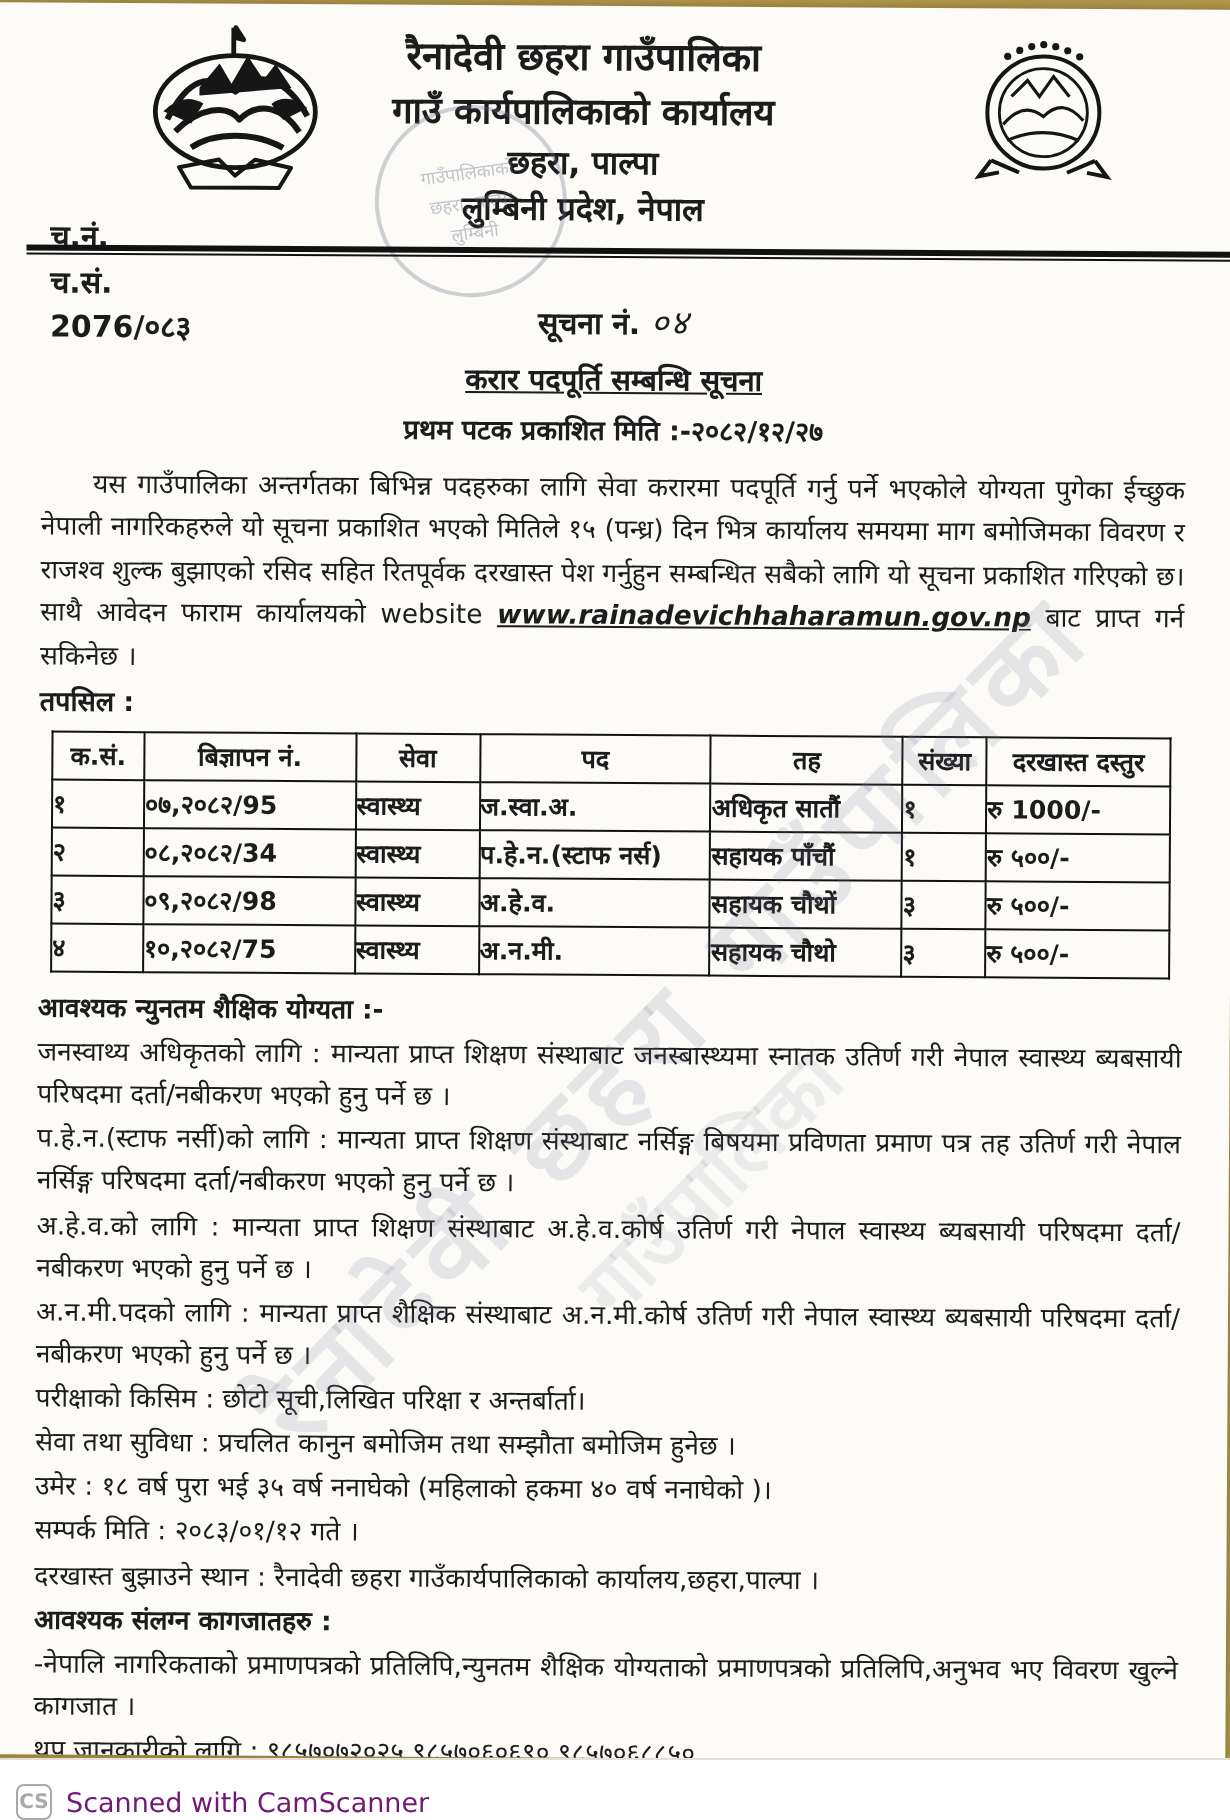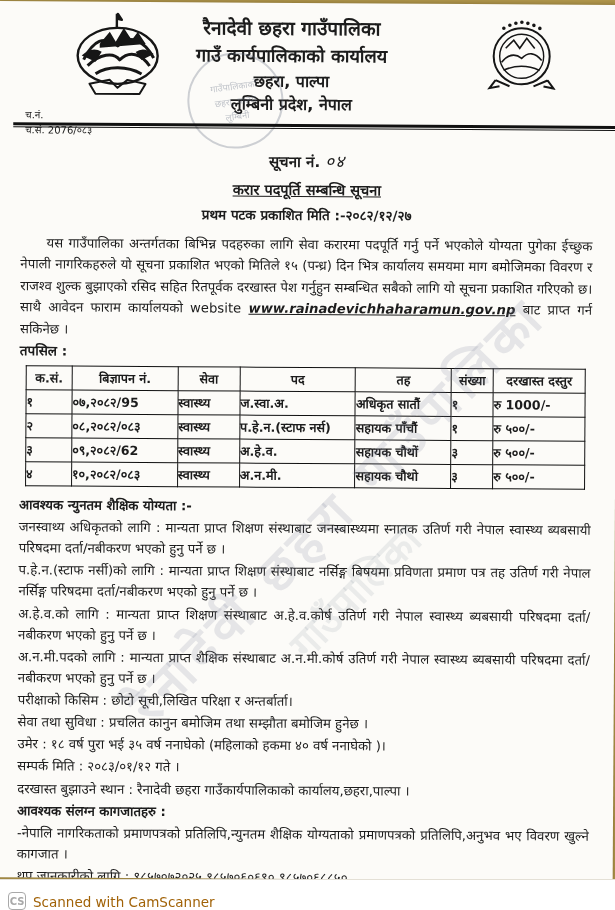--- a/index.html
+++ b/index.html
@@ -15,21 +15,21 @@
     background:#fcfbf8;
     transform:rotate(0.35deg);
     transform-origin:50% 0;
     box-shadow:0 0 6px rgba(60,45,10,.45);
     overflow:hidden;
   }
   
   .header { position:relative; height:132px; padding:8px 14px 0 14px; }
   .hgrid { display:grid; grid-template-columns:118px 1fr 150px; }
   .emblem-left { width:96px; height:88px; margin-left:58px; }
-  .refbox { margin:6px 0 16px 14px; font-size:10px; font-weight:normal; line-height:1.5; }
+  .refbox { margin:6px 0 16px 14px; font-size:15px; font-weight:bold; line-height:1.5; }
   .titles { text-align:center; padding-top:4px; }
   .t1 { font-size:19px; font-weight:bold; }
   .t2 { font-size:18px; font-weight:bold; margin-top:2px; }
   .t3 { font-size:16px; font-weight:bold; margin-top:3px; }
   .t4 { font-size:16px; font-weight:bold; margin-top:1px; }
   .emblem-right { width:80px; height:82px; margin:6px 0 0 28px; }
   .pluscode { display:flex; align-items:center; gap:5px; margin:18px 0 0 22px; font-size:12px; font-weight:bold; }
   .rule { position:absolute; left:16px; right:0; bottom:6px; border-top:3px solid #111; }
   .rule:after { content:""; display:block; margin-top:1px; border-top:1px solid #111; }
   
@@ -78,21 +78,21 @@
   .csbar {
     position:absolute; left:0; bottom:0; width:615px; height:31px;
     background:#ffffff; border-top:1px solid #e4e0d6;
     display:flex; align-items:flex-end; gap:7px; padding-left:8px; z-index:5;
   }
   .csbadge {
     width:18px; height:18px; border:1.6px solid #a9a9a9; border-radius:4px;
     color:#a9a9a9; font-size:10px; font-weight:bold;
     display:flex; align-items:center; justify-content:center;
   }
-  .cstext { color:#a16207; font-size:13.5px; }
+  .cstext { color:#701a75; font-size:13.5px; }
 </style>
 </head>
 <body>
 
 <div class="page">
 
   <div class="watermark">रैनादेवी छहरा गाउँपालिका</div>
   <div class="watermark2">गाउँपालिका</div>
 
   <div class="header">
@@ -193,39 +193,39 @@
         <td>१</td>
         <td>०७,२०८२/95</td>
         <td>स्वास्थ्य</td>
         <td>ज.स्वा.अ.</td>
         <td>अधिकृत सातौं</td>
         <td>१</td>
         <td>रु 1000/-</td>
       </tr>
       <tr>
         <td>२</td>
-        <td>०८,२०८२/०८३</td>
+        <td>०८,२०८२/34</td>
         <td>स्वास्थ्य</td>
         <td>प.हे.न.(स्टाफ नर्स)</td>
         <td>सहायक पाँचौं</td>
         <td>१</td>
         <td>रु ५००/-</td>
       </tr>
       <tr>
         <td>३</td>
-        <td>०९,२०८२/62</td>
+        <td>०९,२०८२/98</td>
         <td>स्वास्थ्य</td>
         <td>अ.हे.व.</td>
         <td>सहायक चौथों</td>
         <td>३</td>
         <td>रु ५००/-</td>
       </tr>
       <tr>
         <td>४</td>
-        <td>१०,२०८२/०८३</td>
+        <td>१०,२०८२/75</td>
         <td>स्वास्थ्य</td>
         <td>अ.न.मी.</td>
         <td>सहायक चौथो</td>
         <td>३</td>
         <td>रु ५००/-</td>
       </tr>
     </tbody>
   </table>
 
   <div class="sections">

